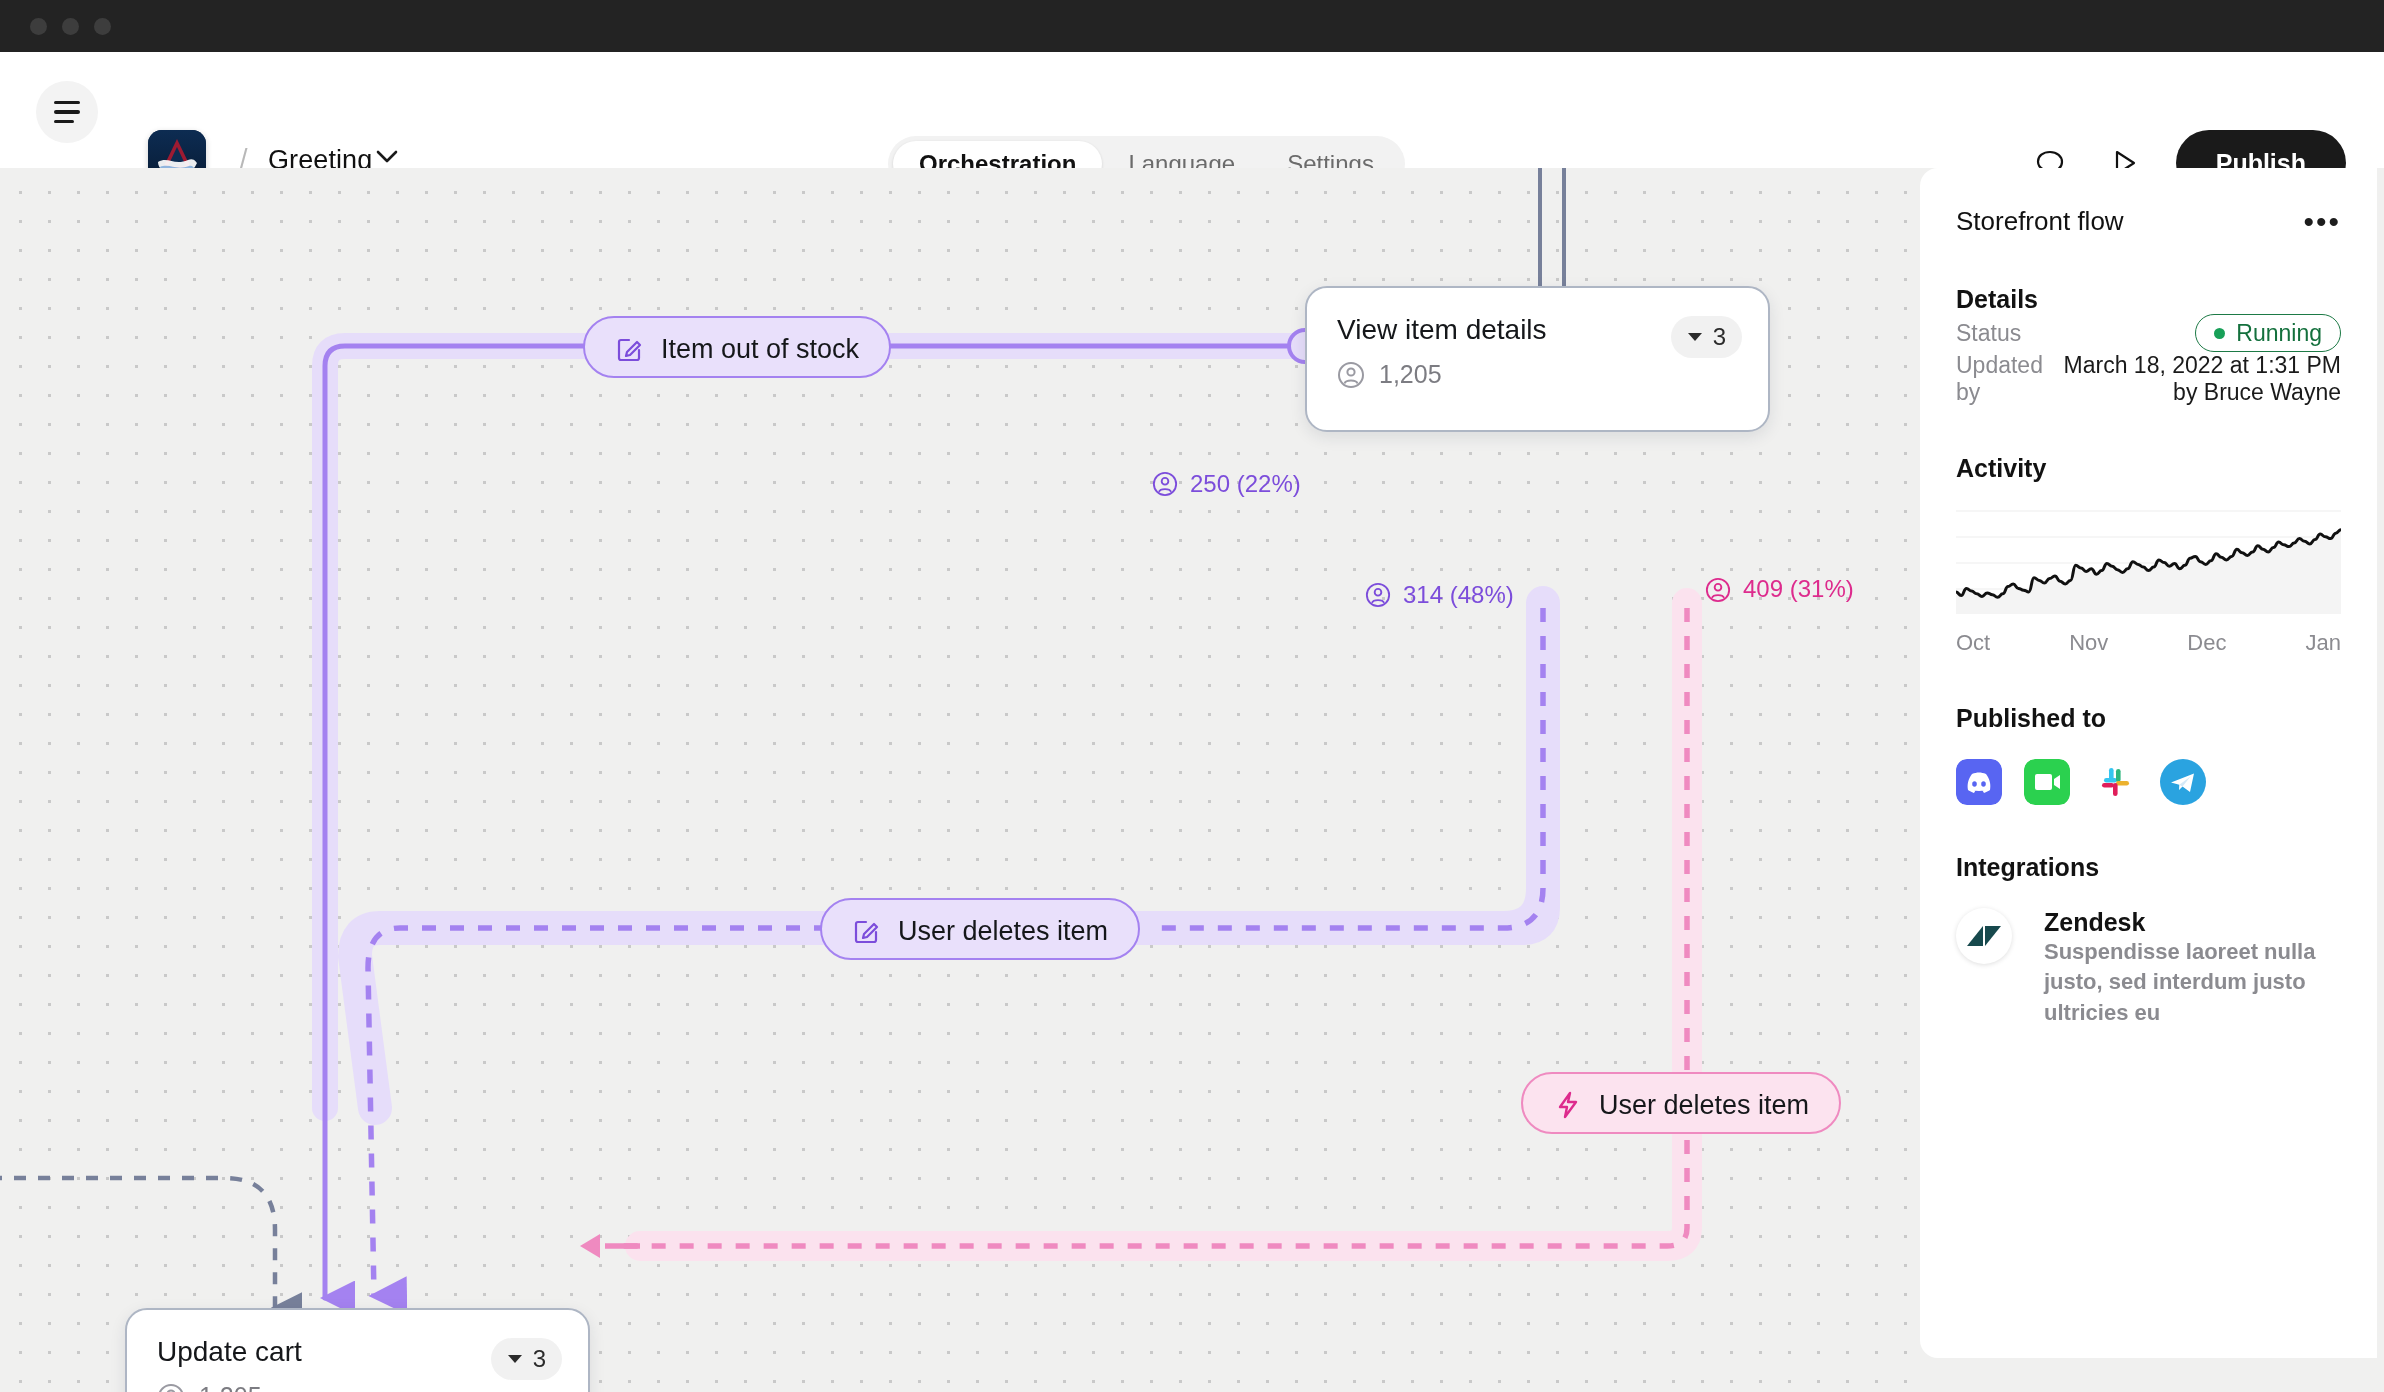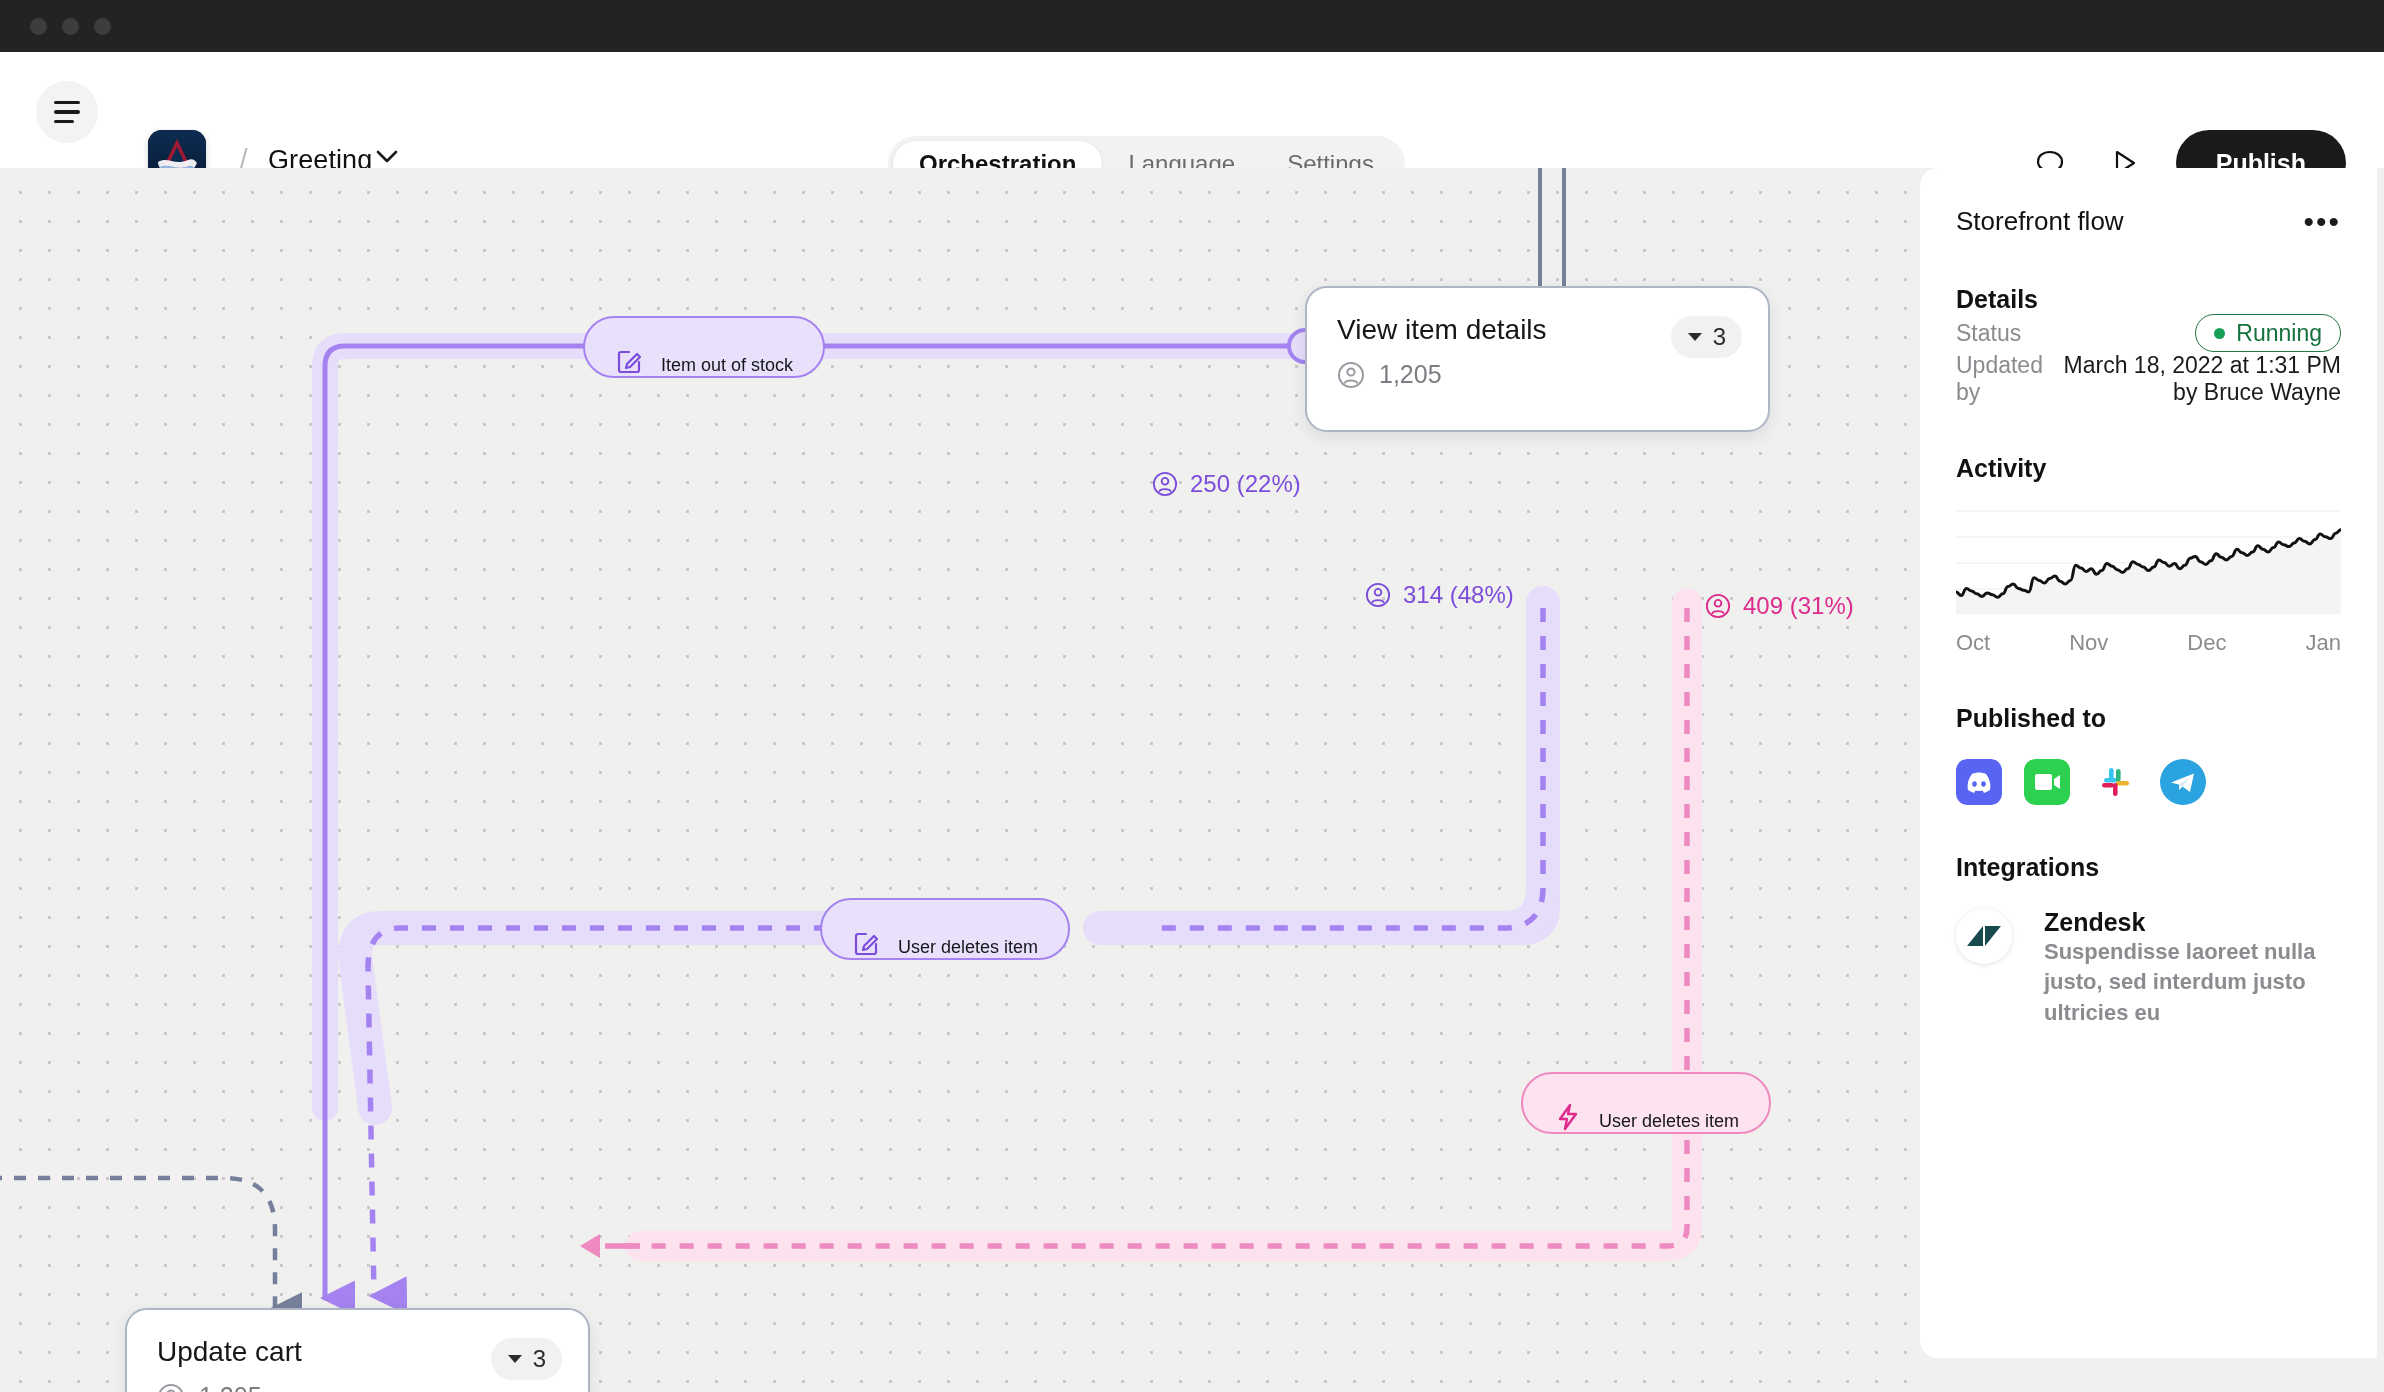--- a/index.html
+++ b/index.html
@@ -99,22 +99,22 @@
   .node-badge {
     position: absolute; right: 26px; top: 28px;
     height: 42px; min-width: 68px; padding: 0 16px; border-radius: 21px;
     background: #f1f1f1; display: flex; align-items: center; justify-content: center; gap: 10px;
     font-size: 24px; color: #2b2b2b; cursor: pointer;
   }
 
   
   .pill-node {
     position: absolute; height: 62px; border-radius: 31px;
-    display: flex; align-items: flex-end; gap: 16px; padding: 0 30px;
-    font-size: 18px; color: #15171a; cursor: pointer; white-space: nowrap;
+    display: flex; align-items: flex-start; gap: 16px; padding: 16px 30px;
+    font-size: 27px; color: #15171a; cursor: pointer; white-space: nowrap;
   }
   .pill-purple { background: #e9e0fb; border: 2.5px solid #a482f0; }
   .pill-pink   { background: #fce3ef; border: 2.5px solid #ef8ac0; }
 
   
   .edge-label {
     position: absolute; display: flex; align-items: center; gap: 12px;
     font-size: 24px; white-space: nowrap;
   }
   .lbl-purple { color: #7c4ddb; }
@@ -348,21 +348,21 @@
 
     <div class="edge-label lbl-purple" style="left:1365px; top:413px;">
       <svg width="26" height="26" viewBox="0 0 28 28">
         <circle cx="14" cy="14" r="12" fill="none" stroke="#7c4ddb" stroke-width="2"></circle>
         <circle cx="14" cy="11" r="3.6" fill="none" stroke="#7c4ddb" stroke-width="2"></circle>
         <path d="M7.5 22.5 C8.8 18.6 19.2 18.6 20.5 22.5" fill="none" stroke="#7c4ddb" stroke-width="2"></path>
       </svg>
       <span>314 (48%)</span>
     </div>
 
-    <div class="edge-label lbl-pink" style="left:1705px; top:424px;">
+    <div class="edge-label lbl-pink" style="left:1705px; top:407px;align-items:flex-end;">
       <svg width="26" height="26" viewBox="0 0 28 28">
         <circle cx="14" cy="14" r="12" fill="none" stroke="#dd2b8d" stroke-width="2"></circle>
         <circle cx="14" cy="11" r="3.6" fill="none" stroke="#dd2b8d" stroke-width="2"></circle>
         <path d="M7.5 22.5 C8.8 18.6 19.2 18.6 20.5 22.5" fill="none" stroke="#dd2b8d" stroke-width="2"></path>
       </svg>
       <span>409 (31%)</span>
     </div>
   </div>
 
   <div class="panel">

